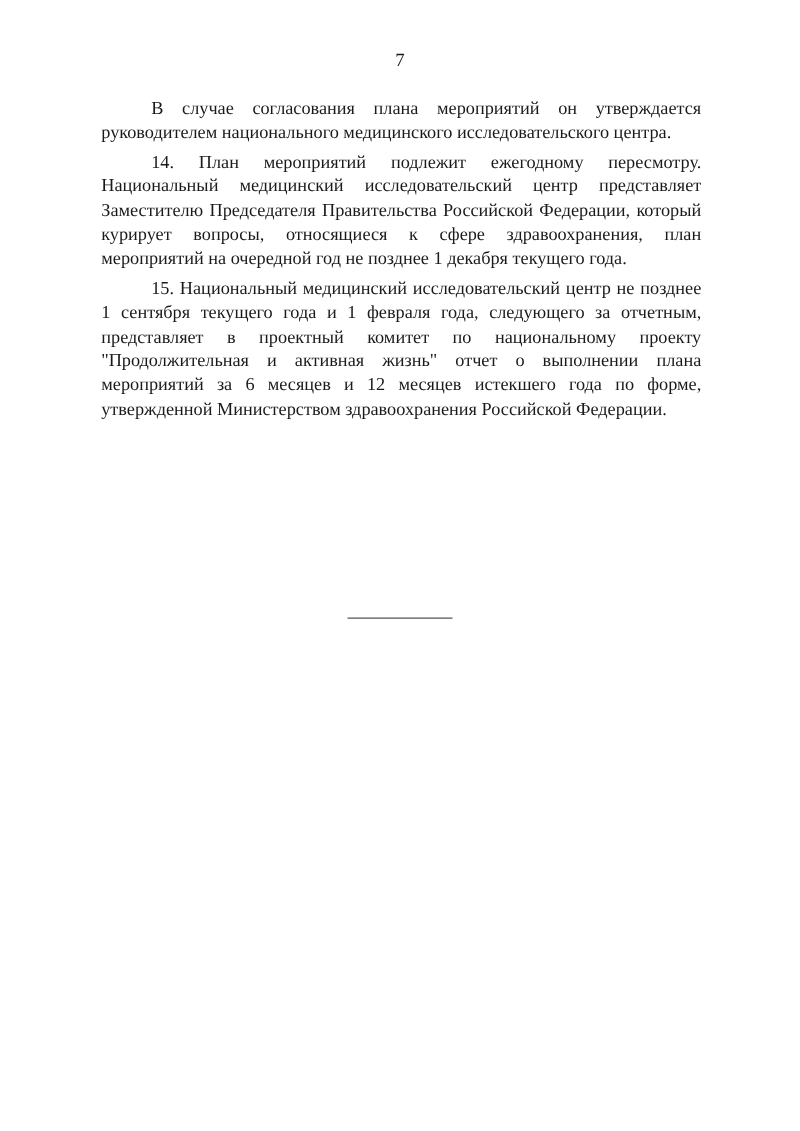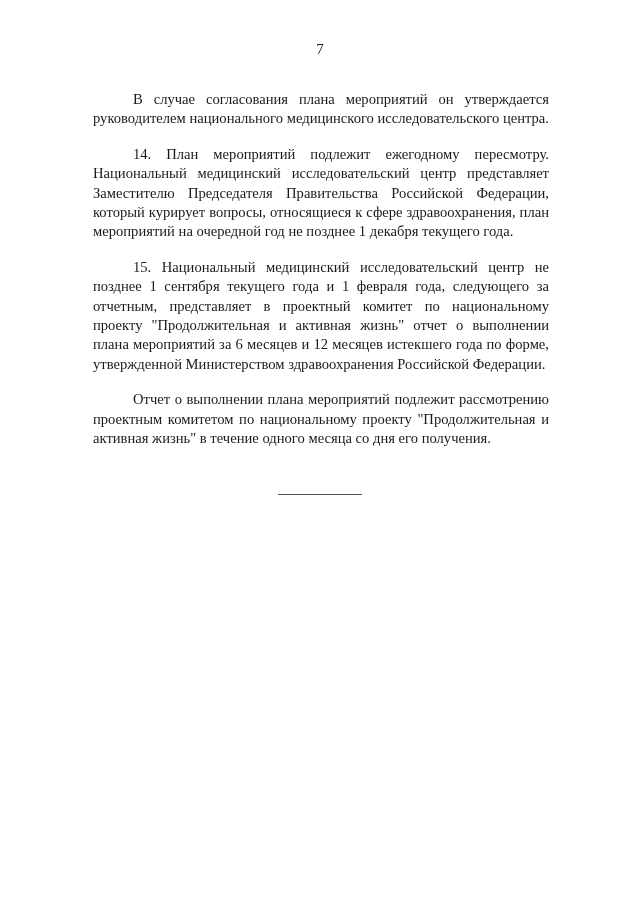--- a/index.html
+++ b/index.html
@@ -11,33 +11,32 @@
   }
   .page-number {
     position: absolute; top: 40px; left: 0; width: 640px; text-align: center;
     font-size: 15px; line-height: 18px;
   }
   .body {
     position: absolute; left: 77px; top: 74px; width: 488px;
     font-size: 14.6px; line-height: 19.4px;
   }
   .para {
-    margin: 16px; text-indent: 40px; text-align: justify;
+    margin: 4px; text-indent: 40px; text-align: justify;
     text-align-last: left;
   }
   .separator {
     position: absolute; left: 278px; top: 494px; width: 84px; height: 0;
     border-top: 1px solid #555555;
   }
 </style>
 </head>
 <body>
 
 <div class="page">
   <div class="page-number">7</div>
   <div class="body">
     <p class="para">В случае согласования плана мероприятий он утверждается руководителем национального медицинского исследовательского центра.</p>
     <p class="para">14. План мероприятий подлежит ежегодному пересмотру. Национальный медицинский исследовательский центр представляет Заместителю Председателя Правительства Российской Федерации, который курирует вопросы, относящиеся к сфере здравоохранения, план мероприятий на очередной год не позднее 1 декабря текущего года.</p>
     <p class="para">15. Национальный медицинский исследовательский центр не позднее 1 сентября текущего года и 1 февраля года, следующего за отчетным, представляет в проектный комитет по национальному проекту "Продолжительная и активная жизнь" отчет о выполнении плана мероприятий за 6 месяцев и 12 месяцев истекшего года по форме, утвержденной Министерством здравоохранения Российской Федерации.</p>
-    <p class="para">Отчет о выполнении плана мероприятий подлежит рассмотрению проектным комитетом по национальному проекту "Продолжительная и активная жизнь" в течение одного месяца со дня его получения.</p>
   </div>
   <div class="separator"></div>
 </div>
 
 </body></html>

